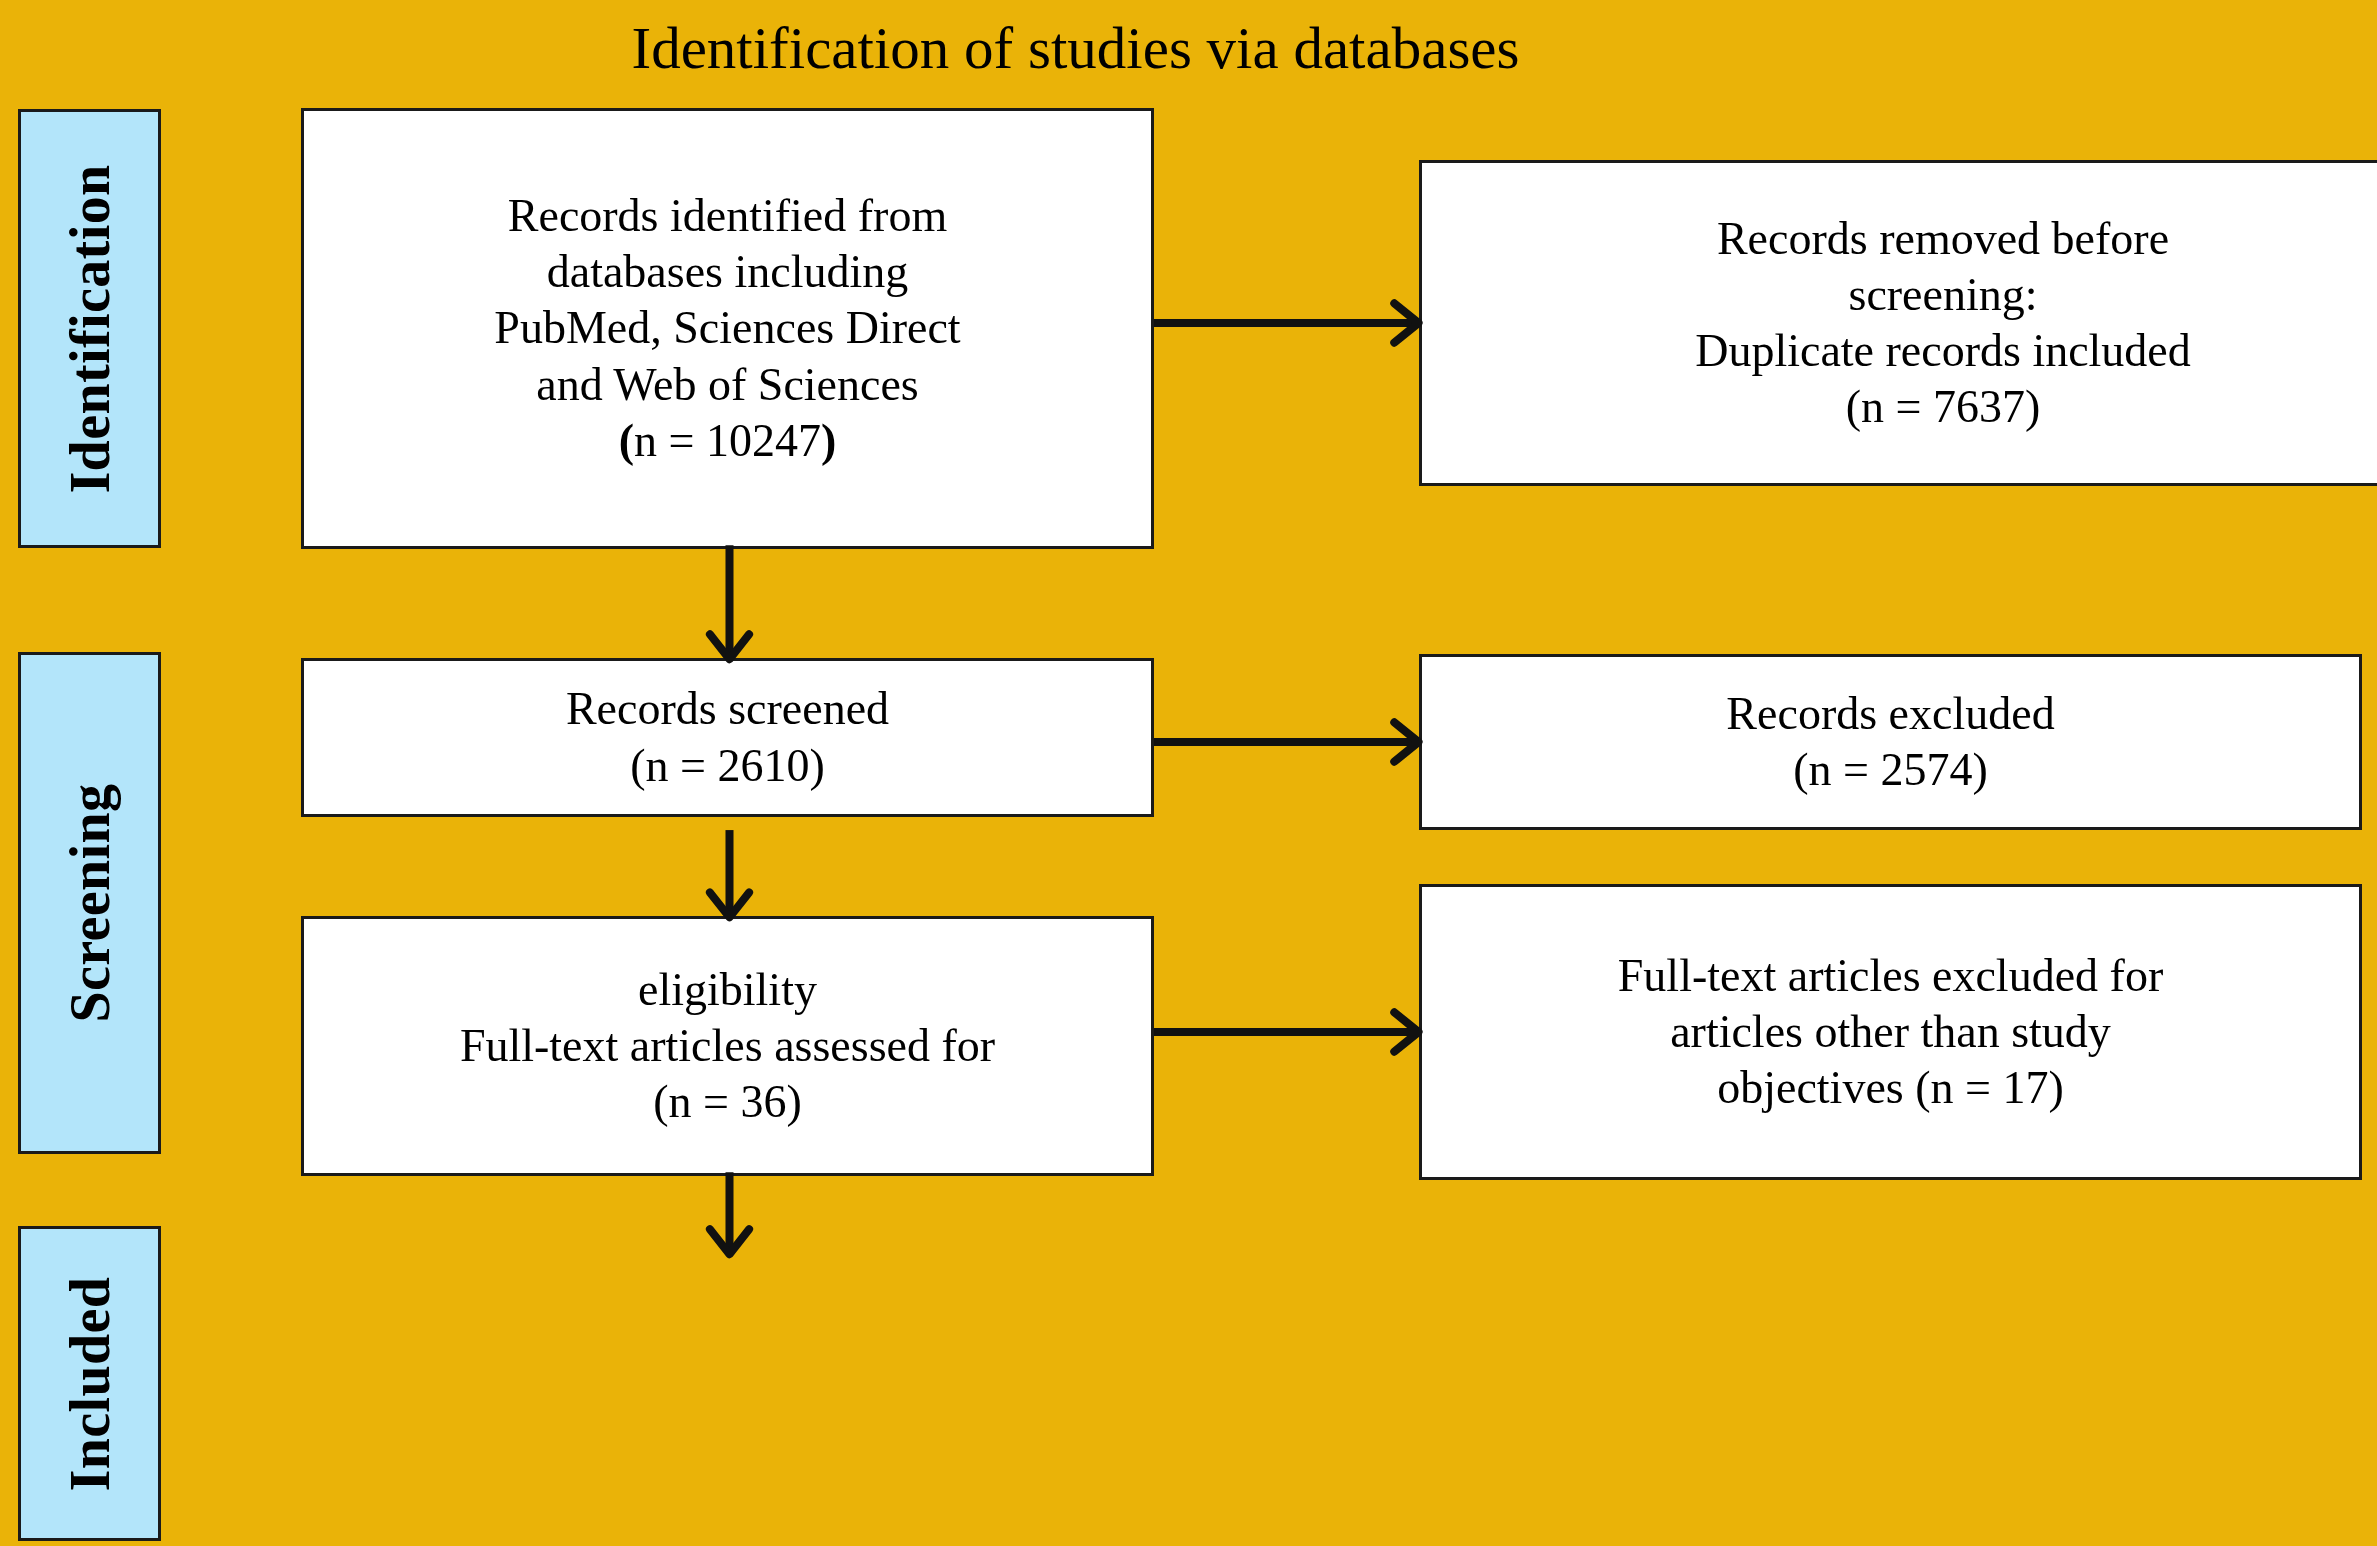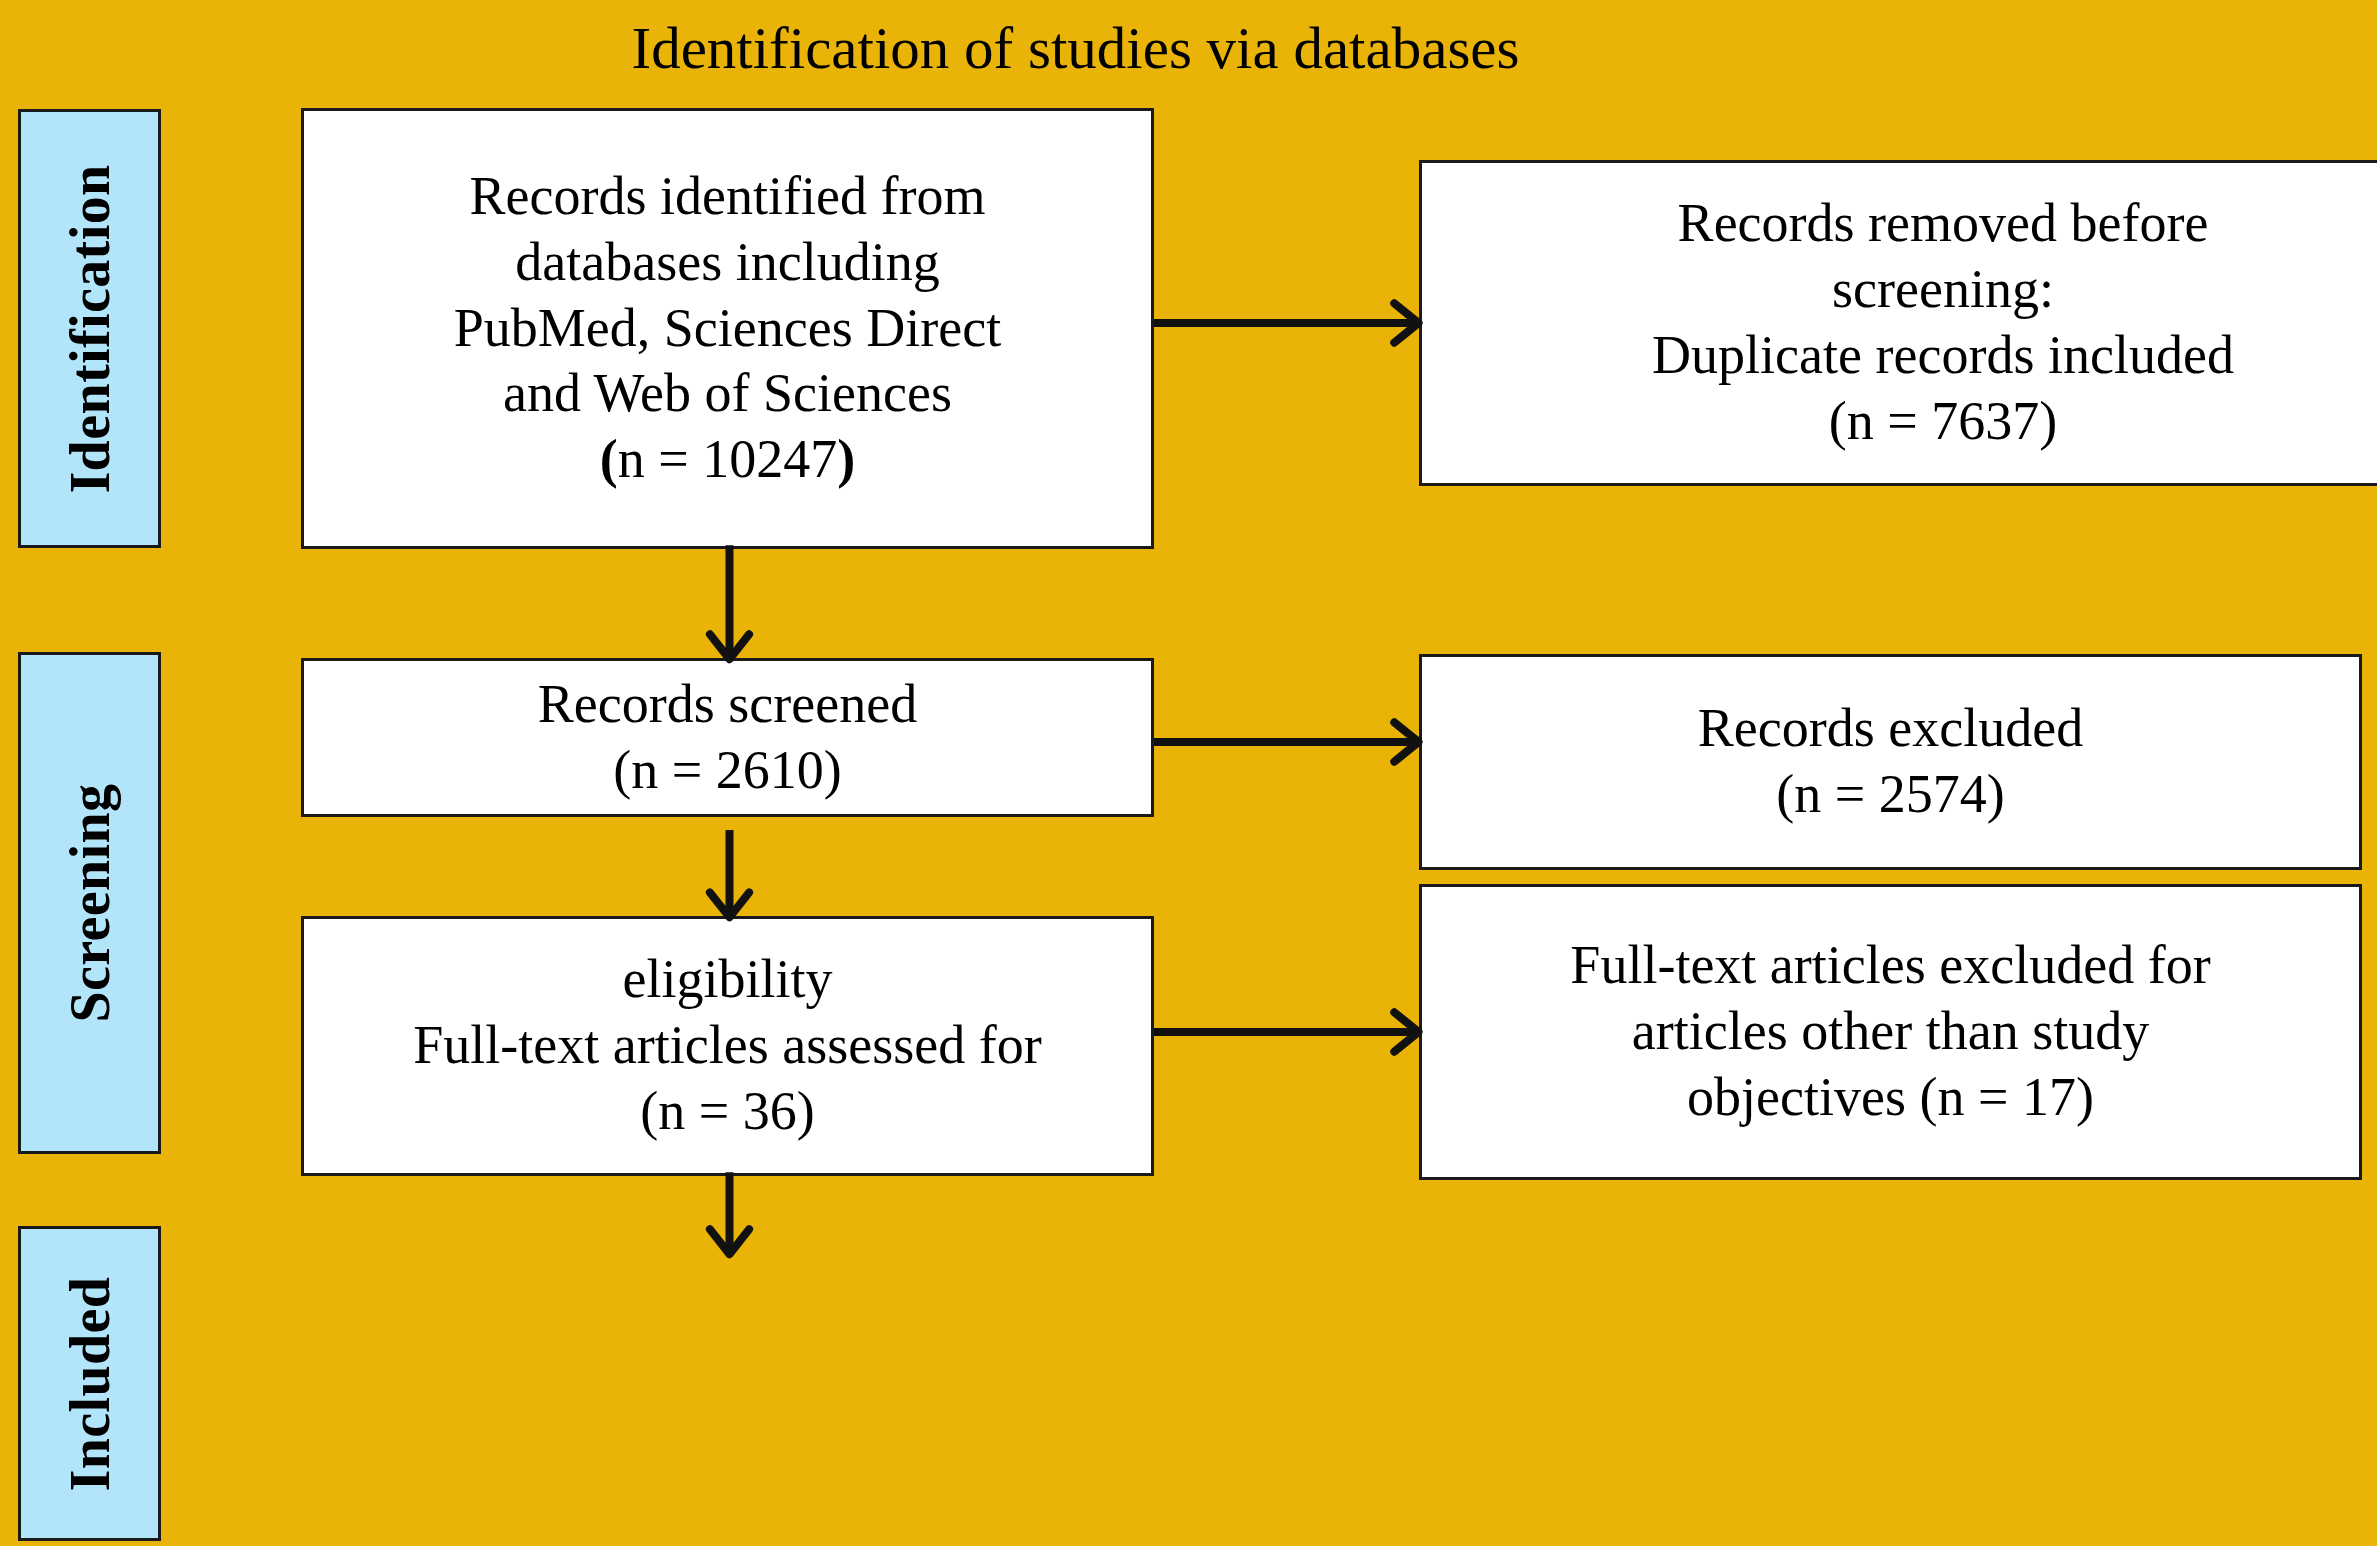--- a/index.html
+++ b/index.html
@@ -53,21 +53,21 @@
   .box {
     position: absolute;
     background: #ffffff;
     border: 3.6px solid #1a1a1a;
     box-sizing: border-box;
     display: flex;
     align-items: center;
     justify-content: center;
     text-align: center;
     color: #000;
-    font-size: 54px;
+    font-size: 46px;
     line-height: 1.22;
     padding: 5.4px 12.5px;
   }
   .box .inner { width: 100%; }
   .box .n { white-space: nowrap; }
   .bold-paren { font-weight: bold; }
 
   
   .conn {
     position: absolute;
@@ -121,21 +121,21 @@
 
   <div class="box" style="left:1419px; top:160px; width:1048px; height:326px;">
     <div class="inner">
       <div>Records removed before</div>
       <div>screening:</div>
       <div>Duplicate records included</div>
       <div class="n">(n = 7637)</div>
     </div>
   </div>
 
-  <div class="box" style="left:1419px; top:654px; width:943px; height:216px;">
+  <div class="box" style="left:1419px; top:654px; width:943px; height:176px;">
     <div class="inner">
       <div>Records excluded</div>
       <div class="n">(n = 2574)</div>
     </div>
   </div>
 
   <div class="box" style="left:1419px; top:884px; width:943px; height:296px;">
     <div class="inner">
       <div>Full-text articles excluded for</div>
       <div>articles other than study</div>

